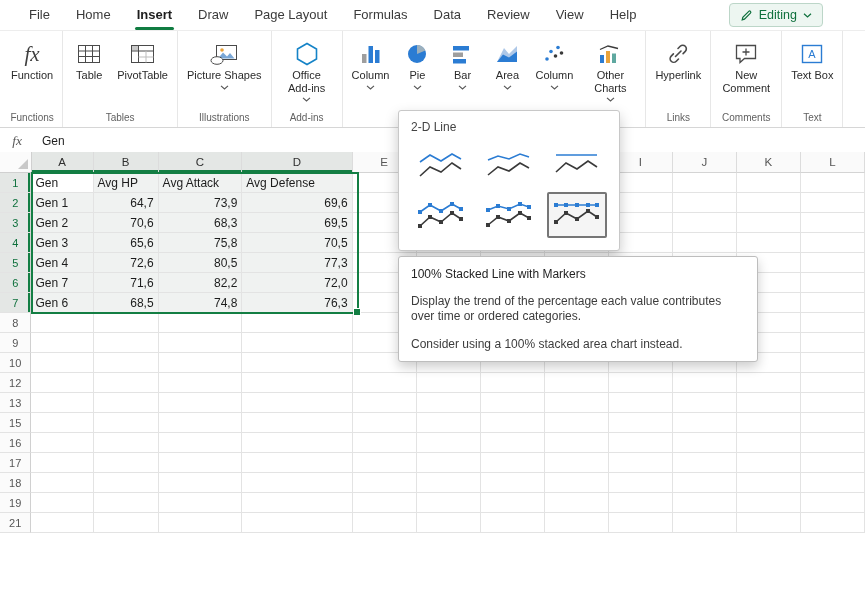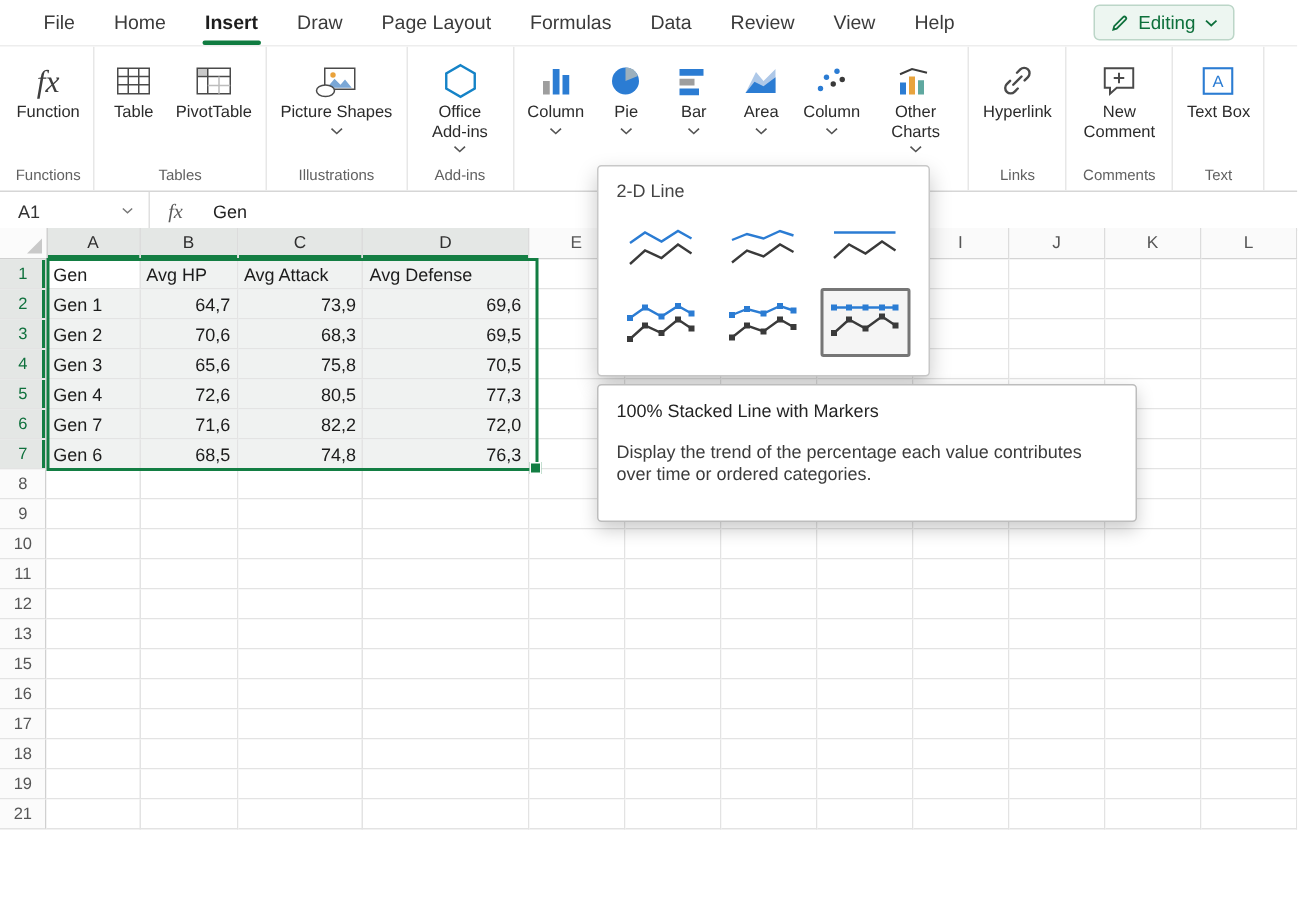--- a/index.html
+++ b/index.html
@@ -336,26 +336,20 @@
           </div>
           <div class="rlb">Text Box</div>
         </div>
       </div>
       <div class="grp-label">Text</div>
     </div>
 
   </div>
 
   <div class="fbar">
-    <div class="namebox">
-      <span>A1</span>
-      <svg width="8" height="5" viewBox="0 0 9 5">
-        <path d="M1 0.8 L4.5 4 L8 0.8" fill="none" stroke="#777" stroke-width="1.1"></path>
-      </svg>
-    </div>
     <div class="fxbtn">fx</div>
     <div class="fcontent">Gen</div>
   </div>
 
   <div class="sheet">
       <div class="srow head">
         <div class="corner">
           <svg width="16" height="16">
             <polygon points="13,3 13,13 3,13" fill="#c9c9c9"></polygon>
           </svg>
@@ -503,35 +497,20 @@
         <div class="cell" style="width: 65px;"></div>
         <div class="cell" style="width: 65px;"></div>
         <div class="cell" style="width: 65px;"></div>
         <div class="cell" style="width: 65px;"></div>
         <div class="cell" style="width: 65px;"></div>
         <div class="cell" style="width: 65px;"></div>
         <div class="cell" style="width: 65px;"></div>
       </div>
       <div class="srow">
         <div class="rh">10</div>
-        <div class="cell" style="width: 63px;"></div>
-        <div class="cell" style="width: 66px;"></div>
-        <div class="cell" style="width: 85px;"></div>
-        <div class="cell" style="width: 112px;"></div>
-        <div class="cell" style="width: 65px;"></div>
-        <div class="cell" style="width: 65px;"></div>
-        <div class="cell" style="width: 65px;"></div>
-        <div class="cell" style="width: 65px;"></div>
-        <div class="cell" style="width: 65px;"></div>
-        <div class="cell" style="width: 65px;"></div>
-        <div class="cell" style="width: 65px;"></div>
-        <div class="cell" style="width: 65px;"></div>
-      </div>
-      <div class="srow">
-        <div class="rh">11</div>
         <div class="cell" style="width: 63px;"></div>
         <div class="cell" style="width: 66px;"></div>
         <div class="cell" style="width: 85px;"></div>
         <div class="cell" style="width: 112px;"></div>
         <div class="cell" style="width: 65px;"></div>
         <div class="cell" style="width: 65px;"></div>
         <div class="cell" style="width: 65px;"></div>
         <div class="cell" style="width: 65px;"></div>
         <div class="cell" style="width: 65px;"></div>
         <div class="cell" style="width: 65px;"></div>
@@ -731,15 +710,16 @@
             <rect x="33" y="2" width="4" height="4" fill="#2B7CD3"></rect>
             <rect x="42" y="2" width="4" height="4" fill="#2B7CD3"></rect>
           </svg>
         </div>
       </div>
   </div>
 
   <div class="tooltip">
     <div class="tt-title">100% Stacked Line with Markers</div>
     <div class="tt-desc">Display the trend of the percentage each value contributes over time or ordered categories.</div>
+    <div class="tt-sugg">Consider using a 100% stacked area chart instead.</div>
   </div>
 
 </div>
 
 </body></html>

